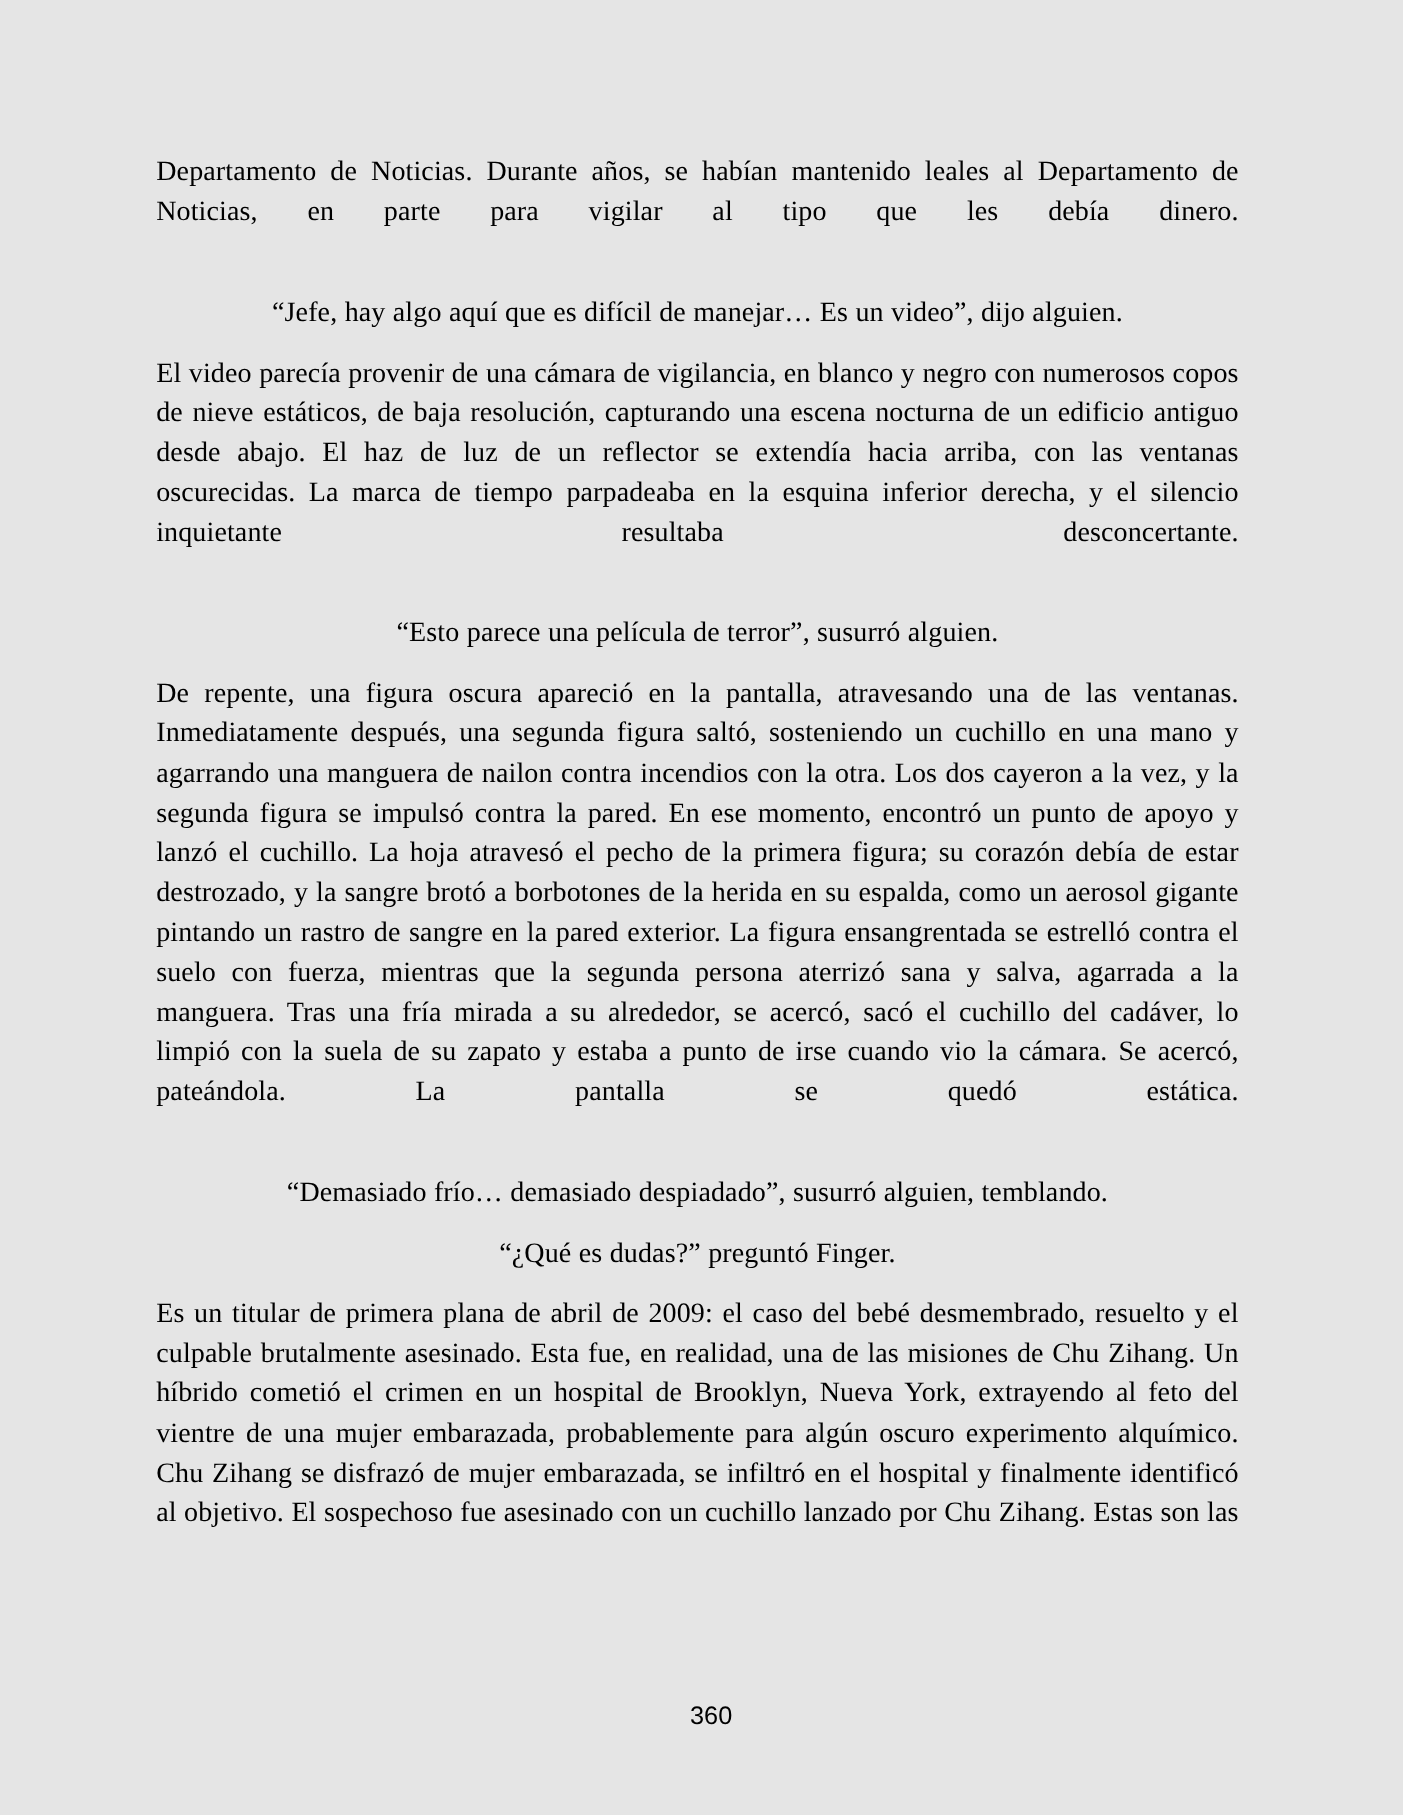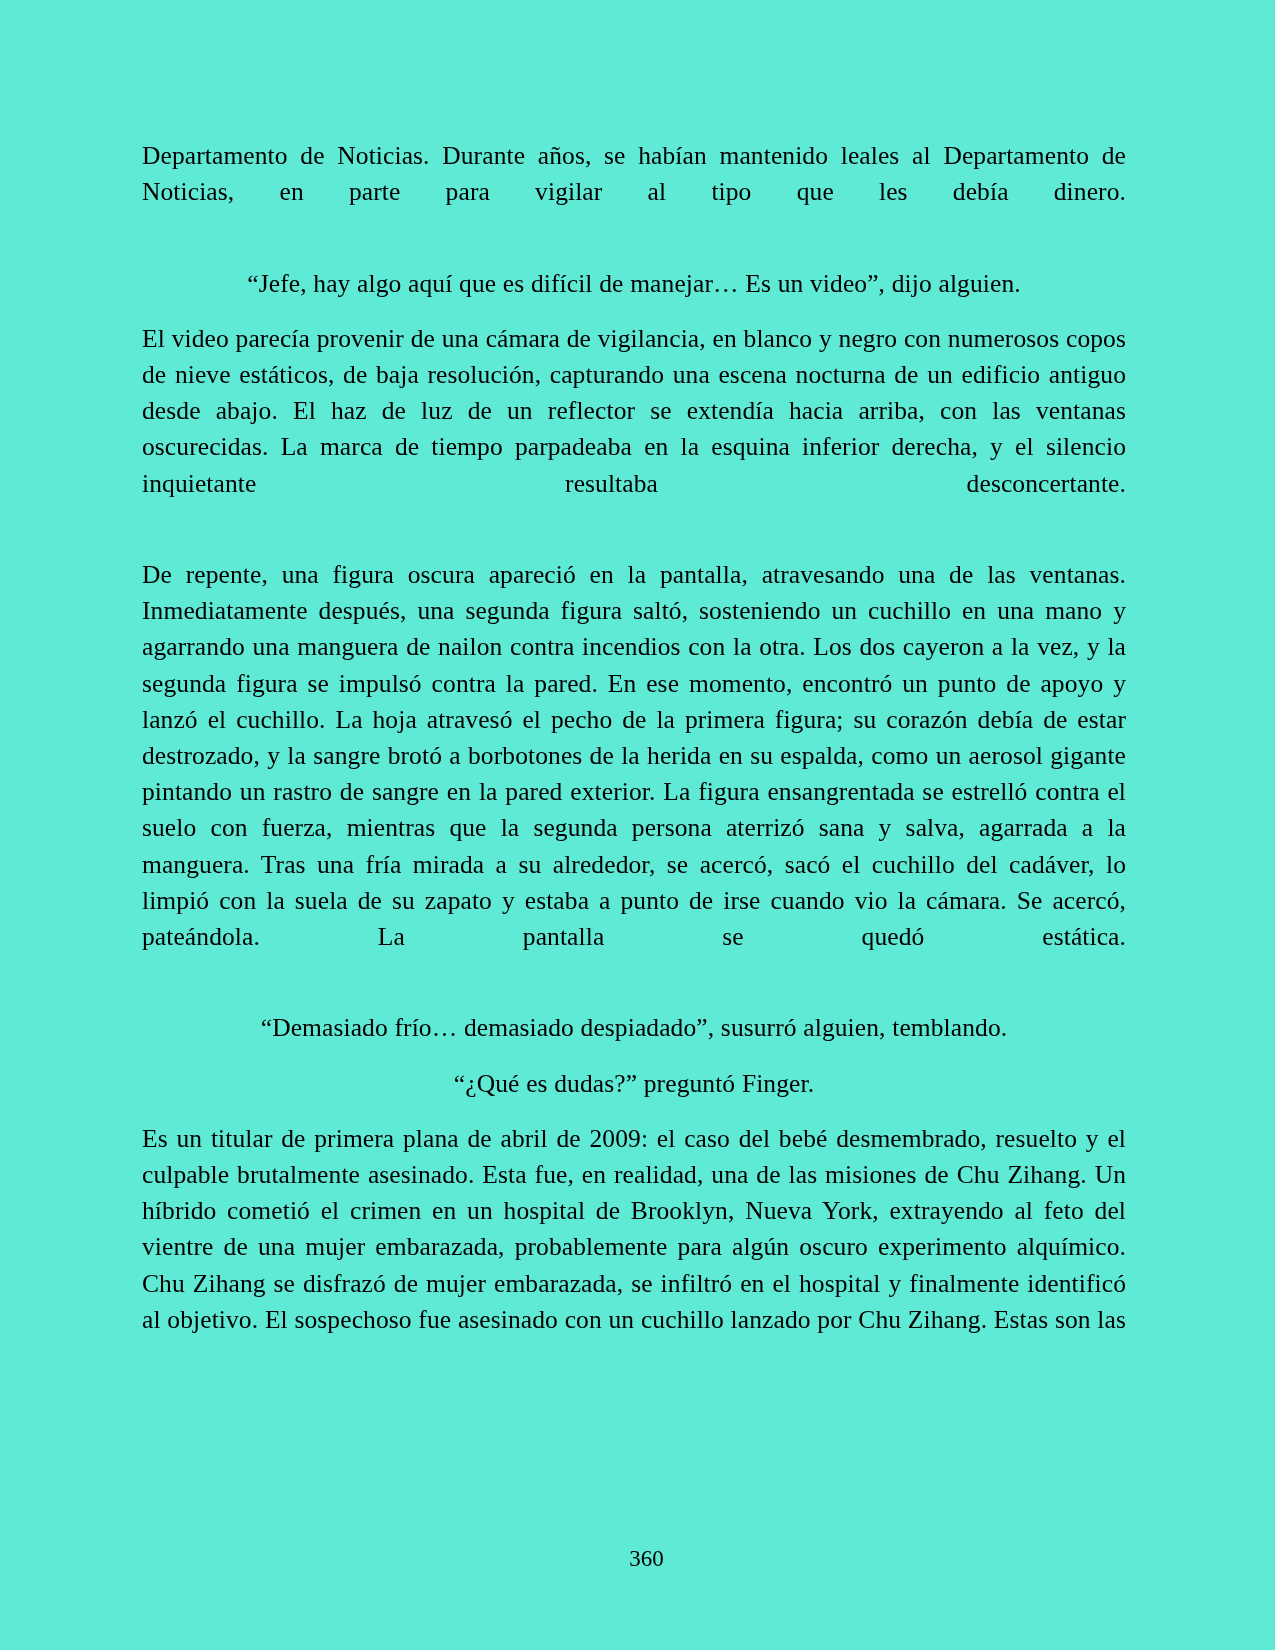--- a/index.html
+++ b/index.html
@@ -9,21 +9,21 @@
   }
   body {
     font-family: "Liberation Serif", "DejaVu Serif", serif;
     color: #000000;
   }
   .page {
     position: relative;
     width: 1275px;
     height: 1650px;
     margin: 0 auto;
-    background: #5eead4;
+    background: #e5e5e5;
     overflow: hidden;
     box-sizing: border-box;
   }
   .text-column {
     position: absolute;
     left: 142px;
     top: 138px;
     width: 984px;
   }
   .para {
@@ -48,38 +48,39 @@
   }
   .para.short:after { display: none; }
   .page-number {
     position: absolute;
     left: 0;
     right: 0;
     top: 1545px;
     text-align: center;
     font-size: 23px;
     line-height: 28px;
-    font-family: Liberation Serif, serif;
+    font-family: Liberation Sans, sans-serif;
     margin-left: 18px;
   }
 </style>
 </head>
 <body>
 
 <div class="page">
 
   <div class="text-column">
 
     <p class="para">Departamento de Noticias. Durante años, se habían mantenido leales al Departamento de Noticias, en parte para vigilar al tipo que les debía dinero.</p>
 
     <p class="para short">“Jefe, hay algo aquí que es difícil de manejar… Es un video”, dijo alguien.</p>
 
 
     <p class="para">El video parecía provenir de una cámara de vigilancia, en blanco y negro con numerosos copos de nieve estáticos, de baja resolución, capturando una escena nocturna de un edificio antiguo desde abajo. El haz de luz de un reflector se extendía hacia arriba, con las ventanas oscurecidas. La marca de tiempo parpadeaba en la esquina inferior derecha, y el silencio inquietante resultaba desconcertante.</p>
 
+    <p class="para short">“Esto parece una película de terror”, susurró alguien.</p>
 
     <p class="para">De repente, una figura oscura apareció en la pantalla, atravesando una de las ventanas. Inmediatamente después, una segunda figura saltó, sosteniendo un cuchillo en una mano y agarrando una manguera de nailon contra incendios con la otra. Los dos cayeron a la vez, y la segunda figura se impulsó contra la pared. En ese momento, encontró un punto de apoyo y lanzó el cuchillo. La hoja atravesó el pecho de la primera figura; su corazón debía de estar destrozado, y la sangre brotó a borbotones de la herida en su espalda, como un aerosol gigante pintando un rastro de sangre en la pared exterior. La figura ensangrentada se estrelló contra el suelo con fuerza, mientras que la segunda persona aterrizó sana y salva, agarrada a la manguera. Tras una fría mirada a su alrededor, se acercó, sacó el cuchillo del cadáver, lo limpió con la suela de su zapato y estaba a punto de irse cuando vio la cámara. Se acercó, pateándola. La pantalla se quedó estática.</p>
 
 
     <p class="para short">“Demasiado frío… demasiado despiadado”, susurró alguien, temblando.</p>
 
     <p class="para short">“¿Qué es dudas?” preguntó Finger.</p>
 
     <p class="para">Es un titular de primera plana de abril de 2009: el caso del bebé desmembrado, resuelto y el culpable brutalmente asesinado. Esta fue, en realidad, una de las misiones de Chu Zihang. Un híbrido cometió el crimen en un hospital de Brooklyn, Nueva York, extrayendo al feto del vientre de una mujer embarazada, probablemente para algún oscuro experimento alquímico. Chu Zihang se disfrazó de mujer embarazada, se infiltró en el hospital y finalmente identificó al objetivo. El sospechoso fue asesinado con un cuchillo lanzado por Chu Zihang. Estas son las</p>
 

